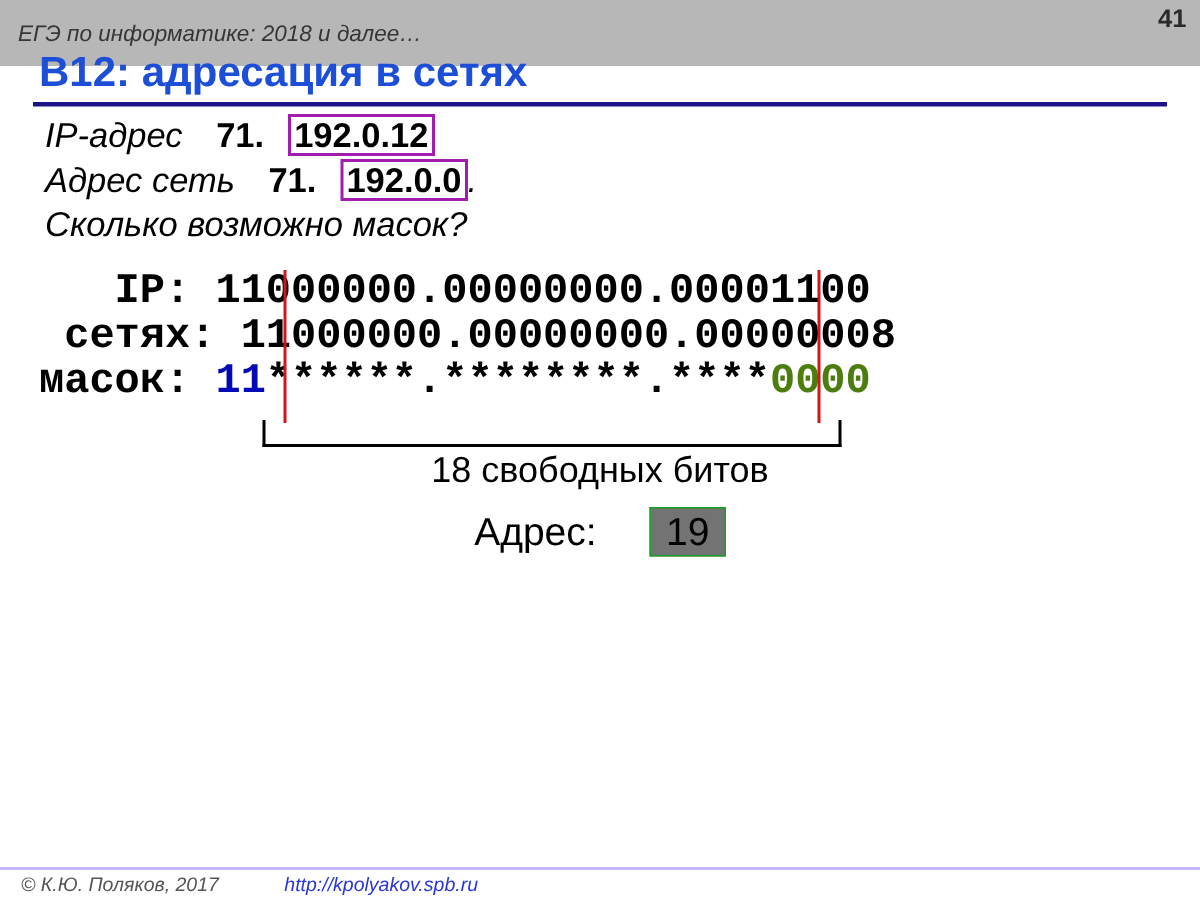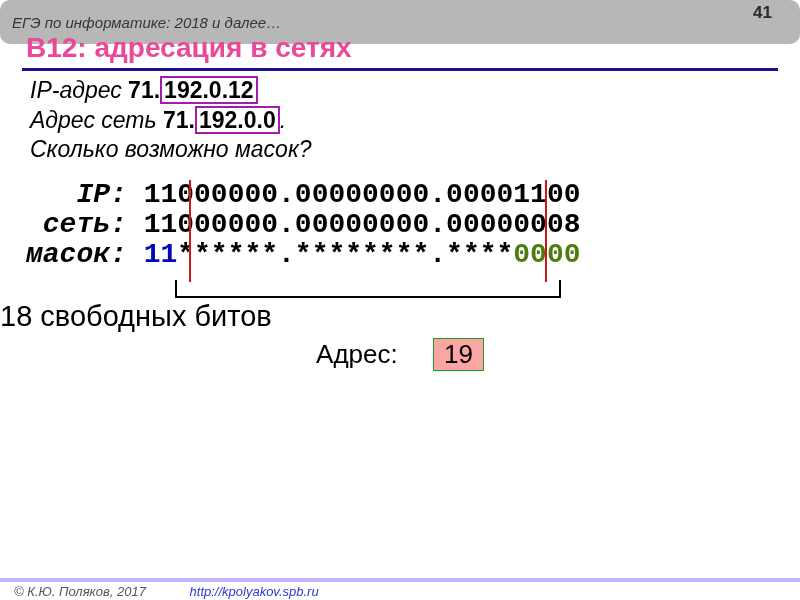--- a/index.html
+++ b/index.html
@@ -23,75 +23,74 @@
     top: 0; left: 0; right: 0;
     height: 44px;
     background: #b8b7b7;
     color: #363636;
     font-style: italic;
     font-size: 15px;
     display: flex;
     align-items: center;
     padding: 16px 12px;
     box-sizing: border-box;
-    border-radius: 10px;
   }
   .slidenum {
     position: absolute;
-    right: 28px;
+    right: 9px;
     top: 3px;
     font-style: normal;
     font-weight: bold;
     font-size: 17px;
     color: #2b2b2b;
   }
   .title {
     position: absolute;
     left: 26px;
     top: 32px;
     font-size: 28px;
     font-weight: bold;
-    color: #ec4899;
+    color: #1d4ed8;
   }
   .rule {
     position: absolute;
     left: 22px;
     right: 22px;
     top: 68px;
     height: 0;
     border-top: 3px solid #1b1386;
   }
   .body {
     position: absolute;
     left: 30px;
     top: 74px;
     right: 30px;
     font-size: 23px;
     color: #000;
   }
   .line { margin: 2px 0; }
   .ital { font-style: italic; }
-  .bold { font-weight: bold; font-style: normal; }
+  .bold { font-weight: bold; font-style: normal; margin-left: 16px; }
   .box-red {
     border: 2px solid #a21caf;
     padding: 0 2px;
     display: inline-block;
     line-height: 1.05;
   }
   .mono-block {
     position: absolute;
     left: 26px;
     top: 180px;
     font-family: "Courier New", monospace;
     font-size: 28px;
     font-weight: bold;
     line-height: 1.08;
     white-space: pre;
   }
-  .mono-block .lbl { font-weight: bold; font-style: italic; }
+  .mono-block .lbl { font-weight: bold; }
   .mono-block .bin { }
   .blue { color: #0009b5; }
   .red  { color: #4d7c0f; }
   .bar1, .bar2 {
     position: absolute;
     width: 2px;
     background: #d11616;
     height: 102px;
     top: 180px;
   }
@@ -103,44 +102,45 @@
     top: 280px;
     width: 382px;
     height: 16px;
     border-left: 2px solid #000;
     border-right: 2px solid #000;
     border-bottom: 2px solid #000;
   }
   .bracket-label {
     position: absolute;
     left: 0; right: 0;
+    text-align: center;
     top: 300px;
-    font-size: 29px;
+    font-size: 24px;
   }
   .answer-row {
     position: absolute;
     top: 338px;
     left: 0; right: 0;
     text-align: center;
     font-size: 26px;
   }
   .answer-box {
     display: inline-block;
-    background: #fca5a5;
+    background: #737373;
     border: 1px solid #15a026;
     padding: 0 10px;
     font-weight: normal;
     margin-left: 28px;
   }
   .footer {
     position: absolute;
     left: 0; right: 0; bottom: 0;
     height: 22px;
     background: #ffffff;
-    border-top: 4px solid #c4b5fd;
+    border-top: 2px solid #c4b5fd;
     font-size: 13px;
     font-style: italic;
     color: #555;
     padding: 2px 14px;
     box-sizing: border-box;
   }
   .footer .copy { }
   .footer .url { margin-left: 40px; color: #2a37d6; font-style: italic; text-decoration: none; }
 </style>
 </head>
@@ -161,21 +161,21 @@
     </div>
     <div class="line">
       <span class="ital">Адрес сеть </span><span class="bold">71.</span><span class="bold box-red">192.0.0</span><span class="ital">.</span>
     </div>
     <div class="line">
       <span class="ital">Сколько возможно масок?</span>
     </div>
   </div>
 
   <div class="mono-block"><span class="lbl">   IP: </span><span class="bin">11</span><span class="bin">000000.00000000.00001</span><span class="bin">100</span>
-<span class="lbl"> сеть: </span><span class="bin">11</span><span class="bin">000000.00000000.00000</span><span class="bin">008</span>
+<span class="lbl"> сетях: </span><span class="bin">11</span><span class="bin">000000.00000000.00000</span><span class="bin">008</span>
 <span class="lbl">масок: </span><span class="blue">11</span><span class="bin">******.********.****</span><span class="red">0000</span></div>
 
   <div class="bar1"></div>
   <div class="bar2"></div>
 
   <div class="bracket"></div>
   <div class="bracket-label">18 свободных битов</div>
 
   <div class="answer-row">
     <span>Адрес: </span><span class="answer-box">19</span>

